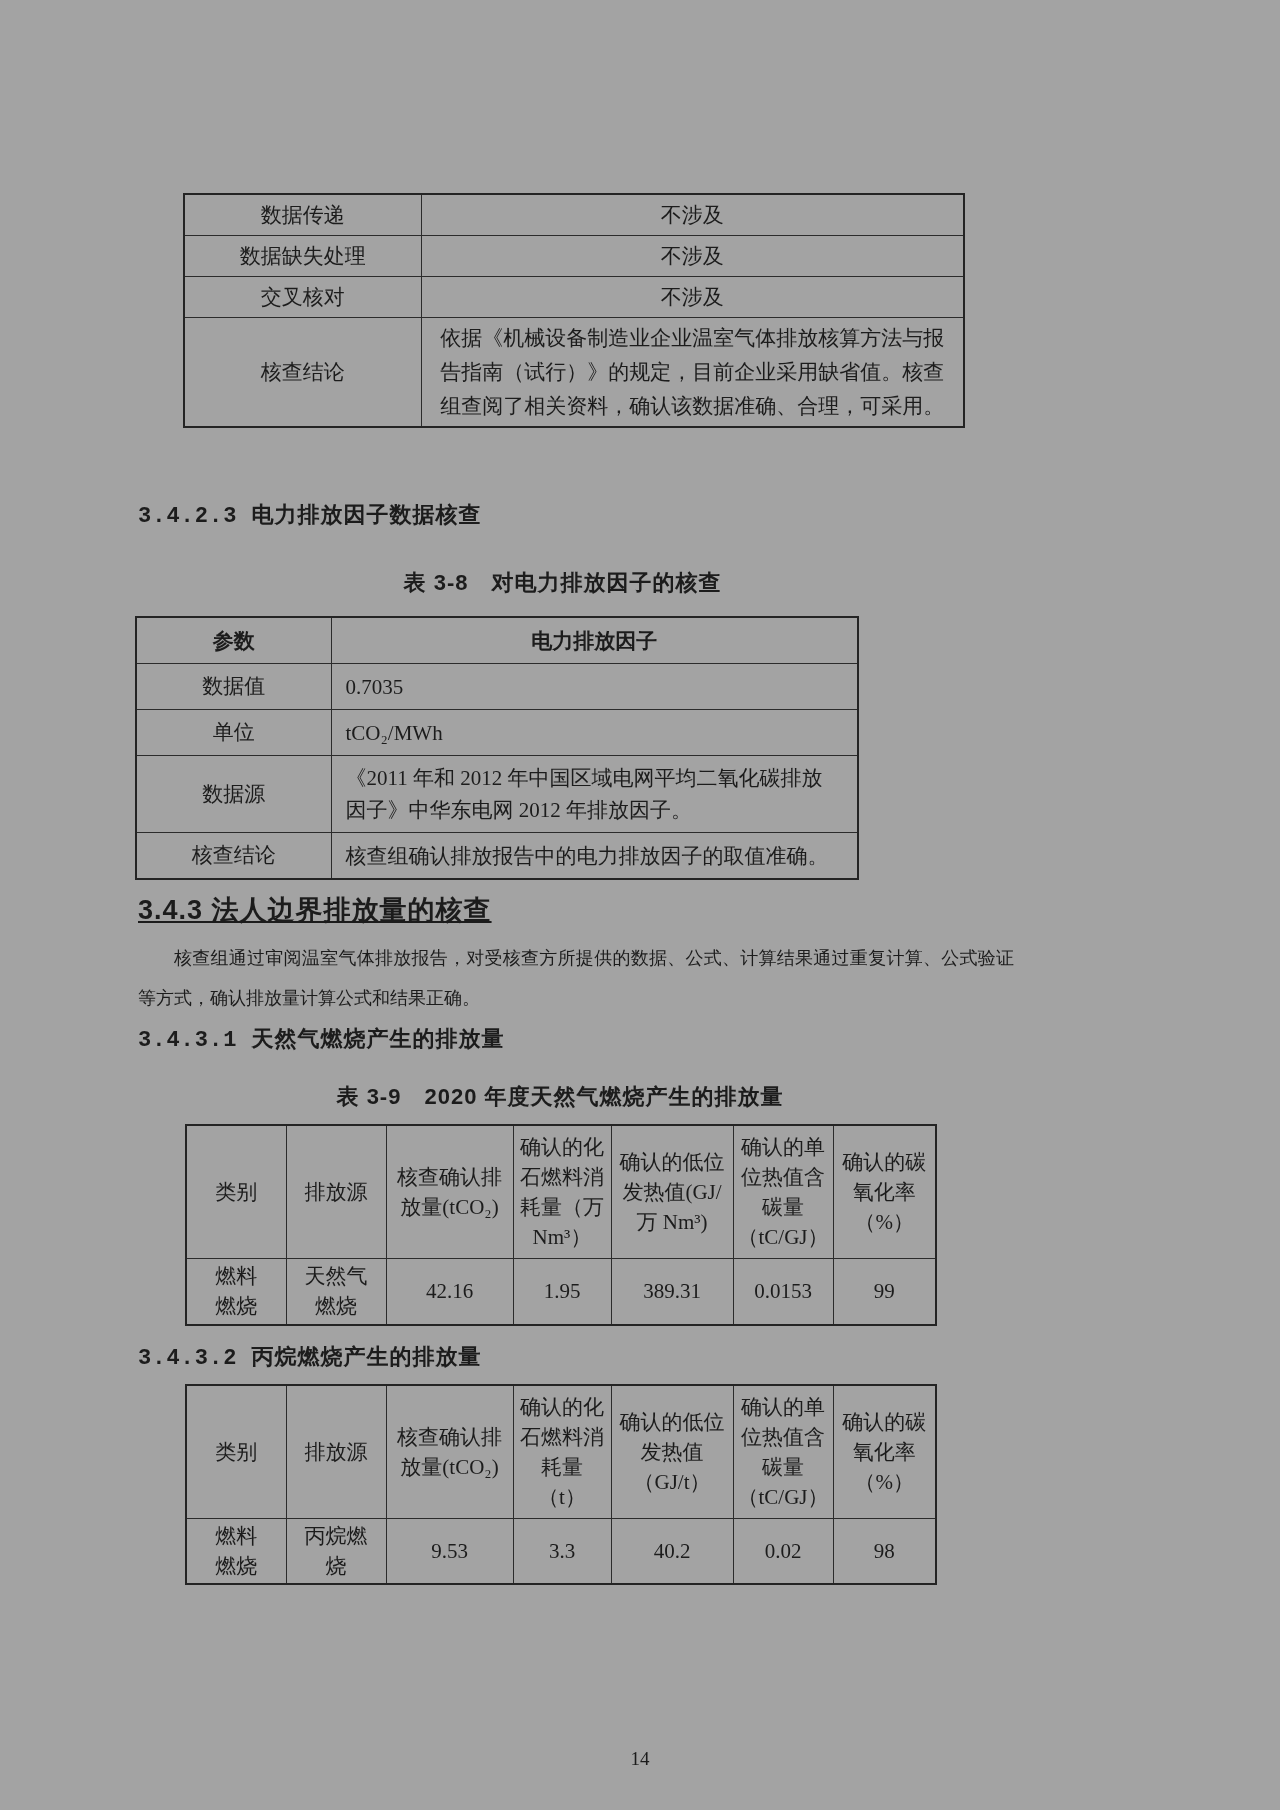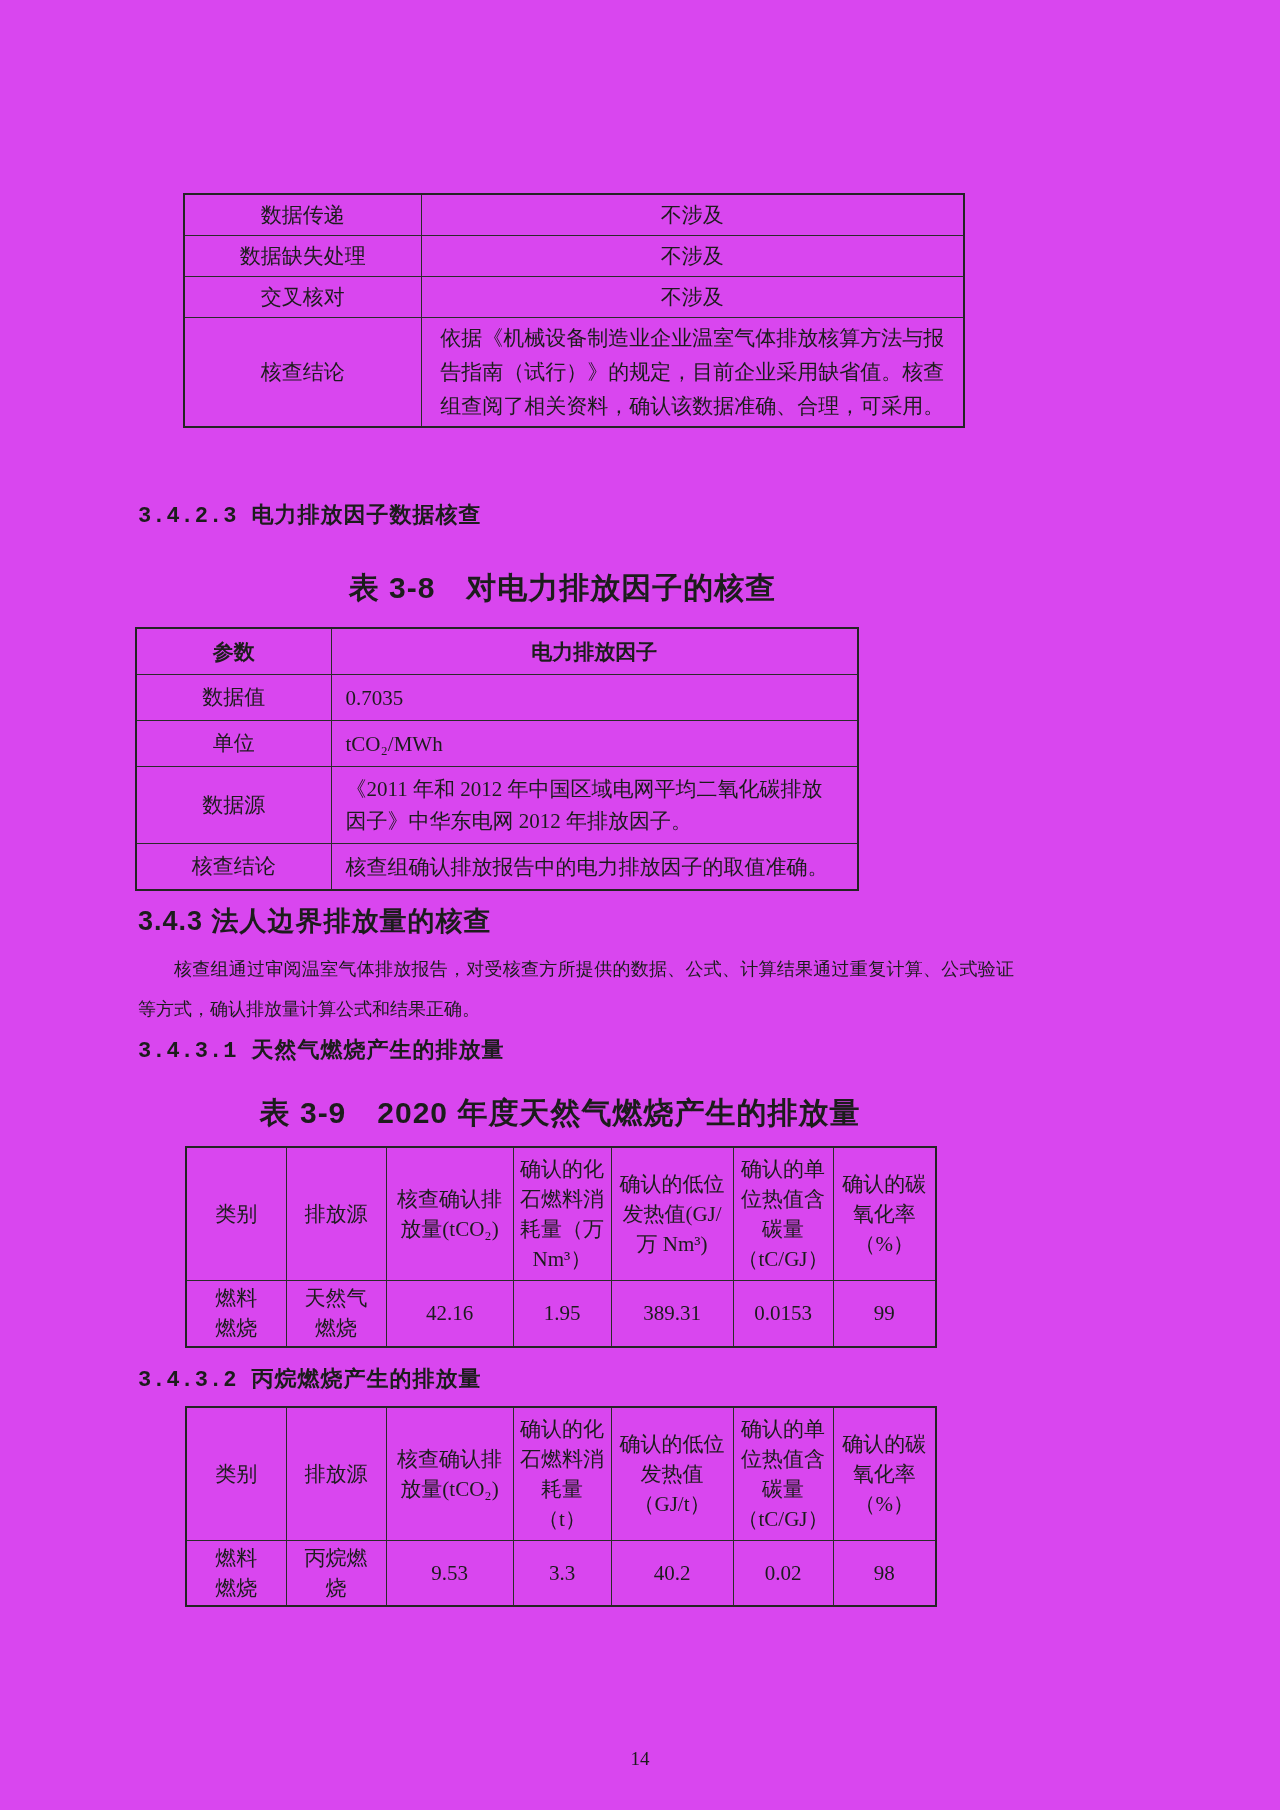--- a/index.html
+++ b/index.html
@@ -6,21 +6,21 @@
   html, body { background: #ffffff; }
   body {
     font-family: "Liberation Serif", "DejaVu Serif", serif;
     color: #1c1c1c;
   }
   .page {
     position: relative;
     width: 1280px;
     height: 1810px;
     margin: 0 auto;
-    background: #d946ef;
+    background: #a3a3a3;
     overflow: hidden;
   }
 
   
   table { border-collapse: collapse; table-layout: fixed; }
   td {
     border: 1.5px solid #2b2b2b;
     font-size: 21px;
     line-height: 33px;
     vertical-align: middle;
@@ -38,25 +38,26 @@
     font-weight: bold;
     font-size: 22px;
     letter-spacing: 1px;
   }
   .h-big {
     margin: 12px 0 0 138px;
     font-family: "Liberation Sans", "DejaVu Sans", sans-serif;
     font-weight: bold;
     font-size: 27px;
     letter-spacing: 1px;
+    text-decoration: underline;
   }
   .caption {
     font-family: "Liberation Sans", "DejaVu Sans", sans-serif;
     font-weight: bold;
-    font-size: 30px;
+    font-size: 22px;
     text-align: center;
     letter-spacing: 1px;
   }
   .cap38 { margin: 38px 0 0 135px; width: 855px; }
   .cap39 { margin: 28px 0 0 185px; width: 750px; }
   .cap310 { margin: 34px 0 0 185px; width: 750px; }
   .para {
     margin: 10px 0 0 138px;
     width: 876px;
     font-size: 18px;

